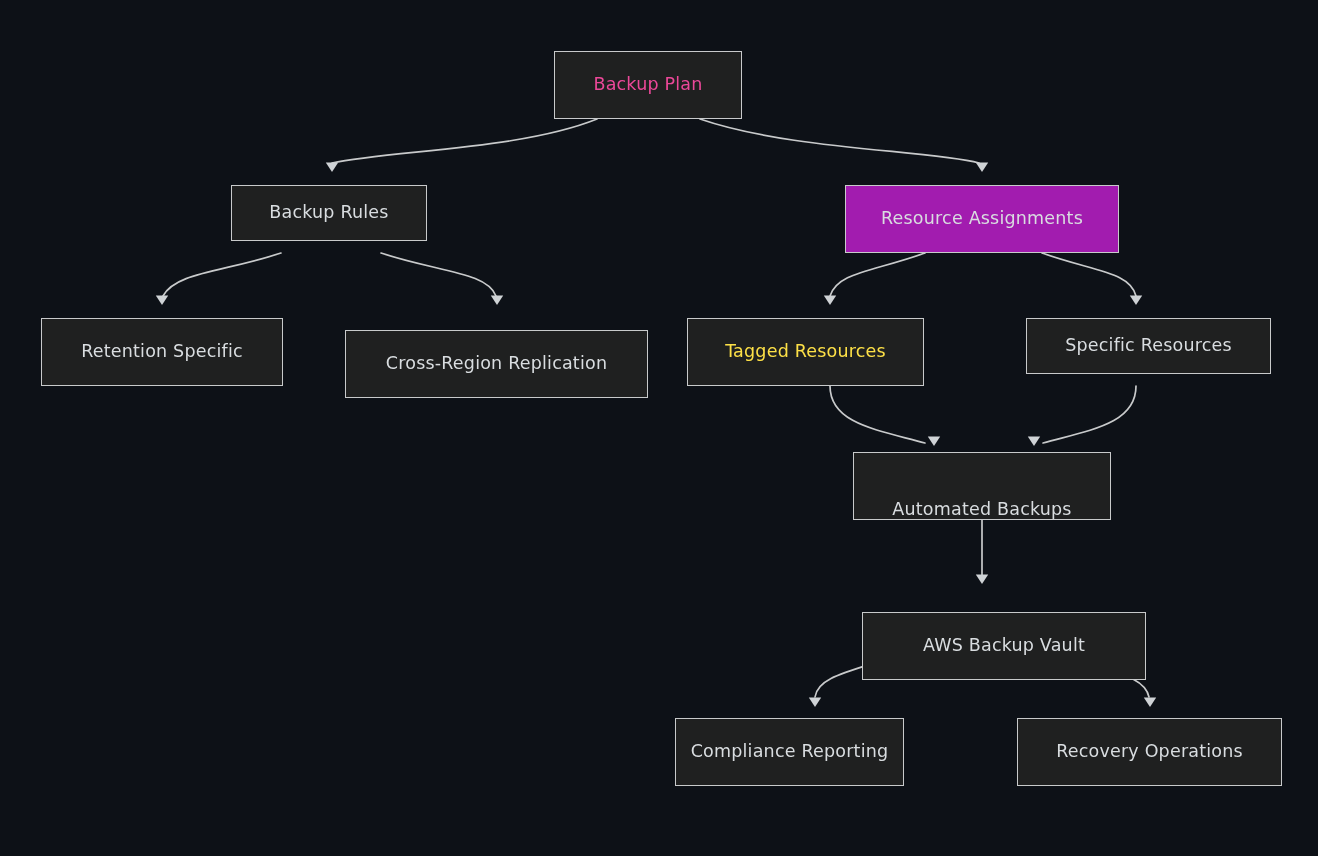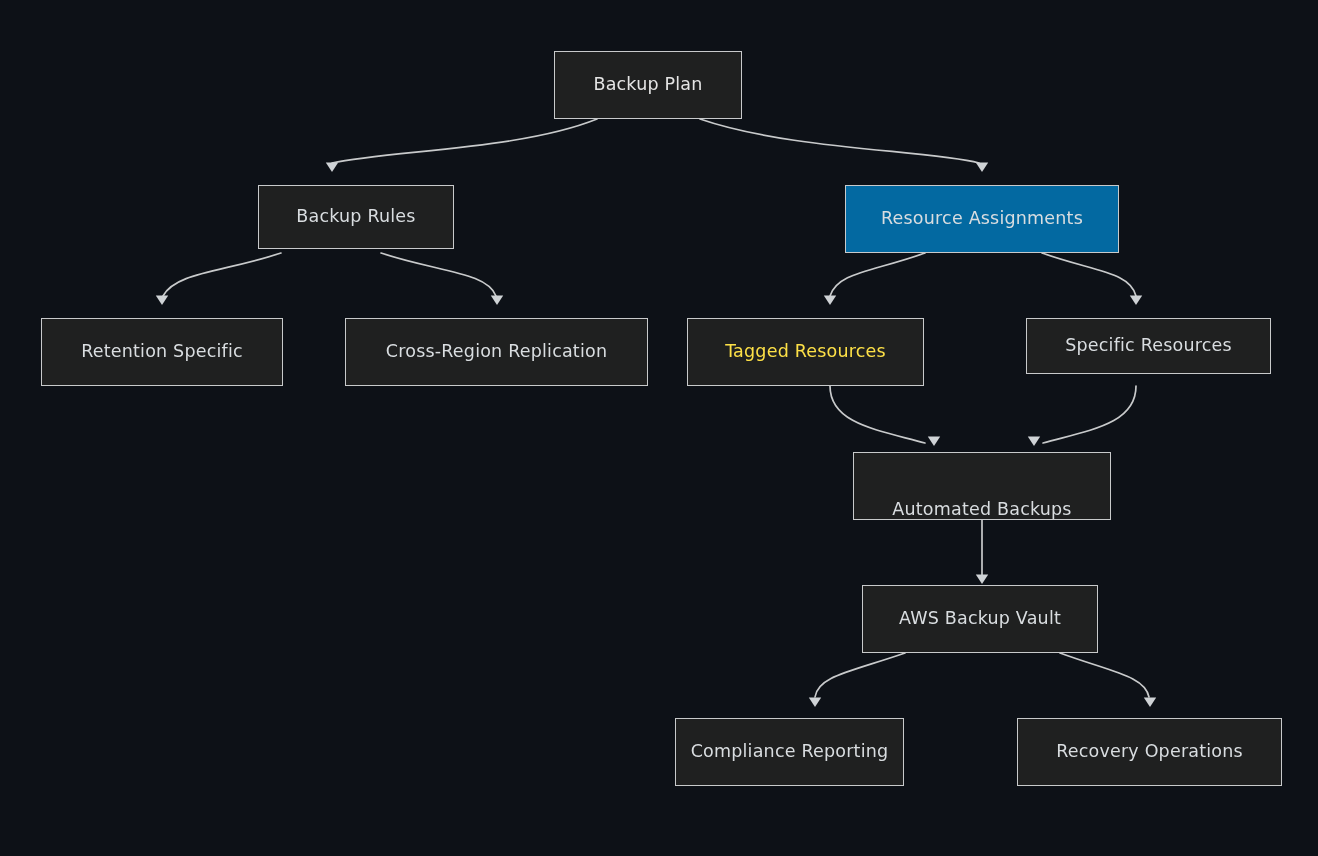--- a/index.html
+++ b/index.html
@@ -82,45 +82,45 @@
         <path d="M 1129.8,295.6 L 1142.2,295.6 L 1136,305 Z" fill="#cfd3d6"></path>
         <path d="M 927.8,436.6 L 940.2,436.6 L 934,446 Z" fill="#cfd3d6"></path>
         <path d="M 1027.8,436.6 L 1040.2,436.6 L 1034,446 Z" fill="#cfd3d6"></path>
         <path d="M 975.8,574.6 L 988.2,574.6 L 982,584 Z" fill="#cfd3d6"></path>
         <path d="M 808.8,697.6 L 821.2,697.6 L 815,707 Z" fill="#cfd3d6"></path>
         <path d="M 1143.8,697.6 L 1156.2,697.6 L 1150,707 Z" fill="#cfd3d6"></path>
       </g>
   </svg>
 
   <div id="node-layer">
-      <div class="flow-node" style="left: 554px; top: 51px; width: 188px; height: 68px; background: rgb(31, 32, 32); border-color: rgb(200, 202, 203); color: #e5e5e5;">
+      <div class="flow-node" style="left: 554px; top: 51px; width: 188px; height: 68px; background: rgb(31, 32, 32); border-color: rgb(200, 202, 203); color: #ec4899;">
         <span class="node-label">Backup Plan</span>
       </div>
-      <div class="flow-node" style="left: 231px; top: 185px; width: 196px; height: 64px; background: rgb(31, 32, 32); border-color: rgb(200, 202, 203); color: rgb(217, 221, 224); margin-left: 27px;">
+      <div class="flow-node" style="left: 231px; top: 185px; width: 196px; height: 56px; background: rgb(31, 32, 32); border-color: rgb(200, 202, 203); color: rgb(217, 221, 224);">
         <span class="node-label">Backup Rules</span>
       </div>
-      <div class="flow-node" style="left: 845px; top: 185px; width: 274px; height: 68px; background: #0369a1; border-color: rgb(200, 202, 203); color: rgb(217, 221, 224);">
+      <div class="flow-node" style="left: 845px; top: 185px; width: 274px; height: 68px; background: #a21caf; border-color: rgb(200, 202, 203); color: rgb(217, 221, 224);">
         <span class="node-label">Resource Assignments</span>
       </div>
       <div class="flow-node" style="left: 41px; top: 318px; width: 242px; height: 68px; background: rgb(31, 32, 32); border-color: rgb(200, 202, 203); color: rgb(217, 221, 224);">
         <span class="node-label">Retention Specific</span>
       </div>
-      <div class="flow-node" style="left: 345px; top: 318px; width: 303px; height: 68px; background: rgb(31, 32, 32); border-color: rgb(200, 202, 203); color: rgb(217, 221, 224);">
+      <div class="flow-node" style="left: 345px; top: 330px; width: 303px; height: 68px; background: rgb(31, 32, 32); border-color: rgb(200, 202, 203); color: rgb(217, 221, 224);">
         <span class="node-label">Cross-Region Replication</span>
       </div>
       <div class="flow-node" style="left: 687px; top: 318px; width: 237px; height: 68px; background: rgb(31, 32, 32); border-color: rgb(200, 202, 203); color: #fde047;">
         <span class="node-label">Tagged Resources</span>
       </div>
       <div class="flow-node" style="left: 1013px; top: 318px; width: 245px; height: 56px; background: rgb(31, 32, 32); border-color: rgb(200, 202, 203); color: rgb(217, 221, 224); margin-left: 13px;">
         <span class="node-label">Specific Resources</span>
       </div>
       <div class="flow-node" style="left: 853px; top: 452px; width: 258px; height: 68px; background: rgb(31, 32, 32); border-color: rgb(200, 202, 203); color: rgb(217, 221, 224); align-items: flex-end;">
         <span class="node-label">Automated Backups</span>
       </div>
-      <div class="flow-node" style="left: 862px; top: 585px; width: 236px; height: 68px; background: rgb(31, 32, 32); border-color: rgb(200, 202, 203); color: rgb(217, 221, 224);">
+      <div class="flow-node" style="left: 862px; top: 612px; width: 284px; height: 68px; background: rgb(31, 32, 32); border-color: rgb(200, 202, 203); color: rgb(217, 221, 224);">
         <span class="node-label">AWS Backup Vault</span>
       </div>
       <div class="flow-node" style="left: 675px; top: 718px; width: 229px; height: 68px; background: rgb(31, 32, 32); border-color: rgb(200, 202, 203); color: rgb(217, 221, 224);">
         <span class="node-label">Compliance Reporting</span>
       </div>
       <div class="flow-node" style="left: 1017px; top: 718px; width: 265px; height: 68px; background: rgb(31, 32, 32); border-color: rgb(200, 202, 203); color: rgb(217, 221, 224);">
         <span class="node-label">Recovery Operations</span>
       </div>
     </div>
 

